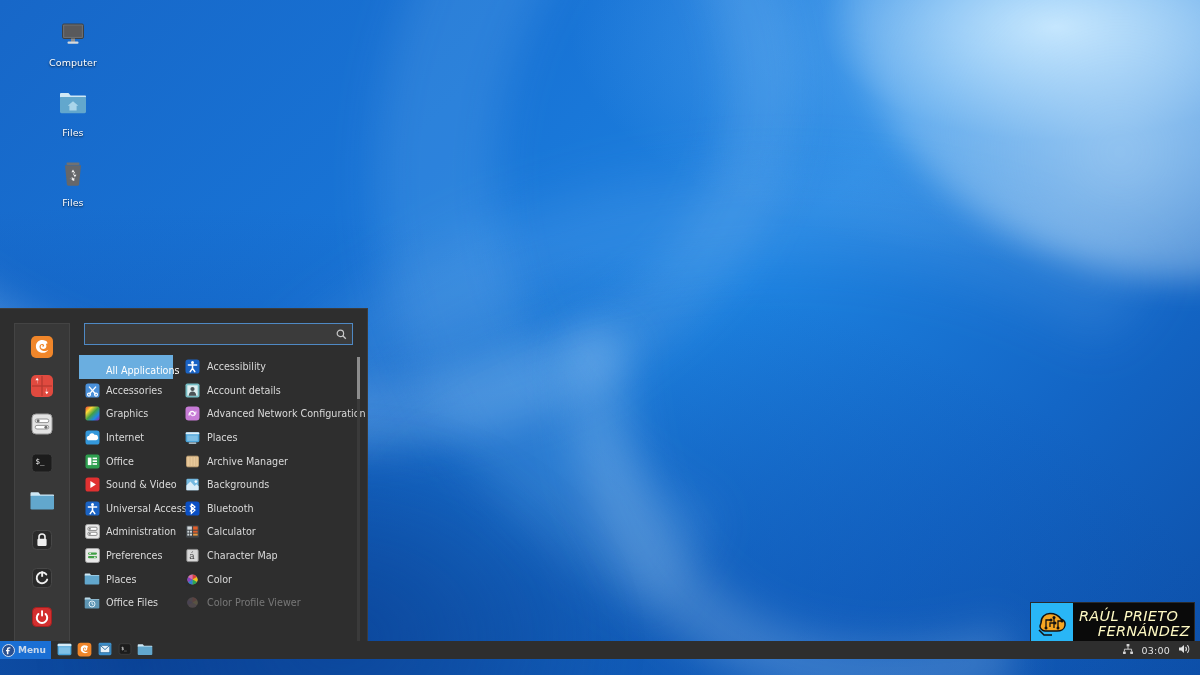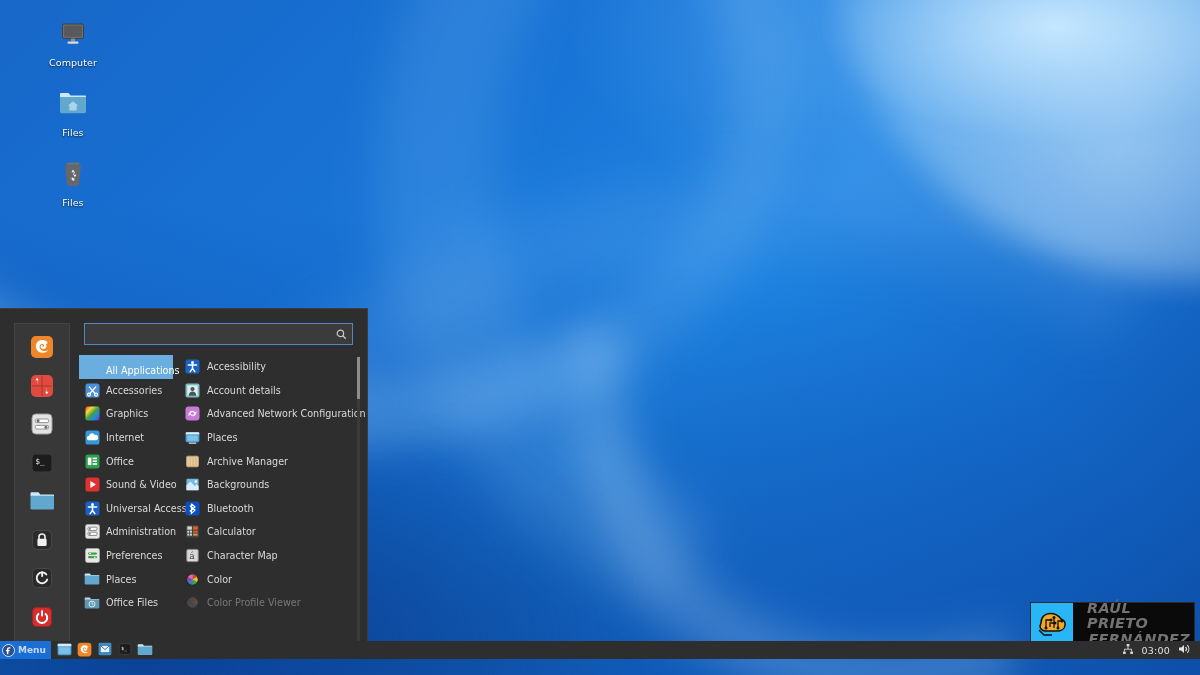--- a/index.html
+++ b/index.html
@@ -301,24 +301,24 @@
     z-index: 50;
   }
   #wm-badge {
     width: 42px; height: 42px;
     background: #29b6f6;
     flex: 0 0 auto;
     display: flex; align-items: center; justify-content: center;
   }
   #wm-text {
     flex: 1 1 auto;
-    padding-left: 14px;
-    color: #737373;
+    padding-left: 6px;
+    color: #fef9c3;
     font-style: italic;
-    font-weight: bold;
+    font-weight: normal;
     line-height: 1.05;
     font-size: 14.5px;
     letter-spacing: .3px;
   }
   #wm-text .l2 { display: block; text-align: right; padding-right: 4px; }
 </style>
 </head>
 <body>
 
 <div id="screen">

